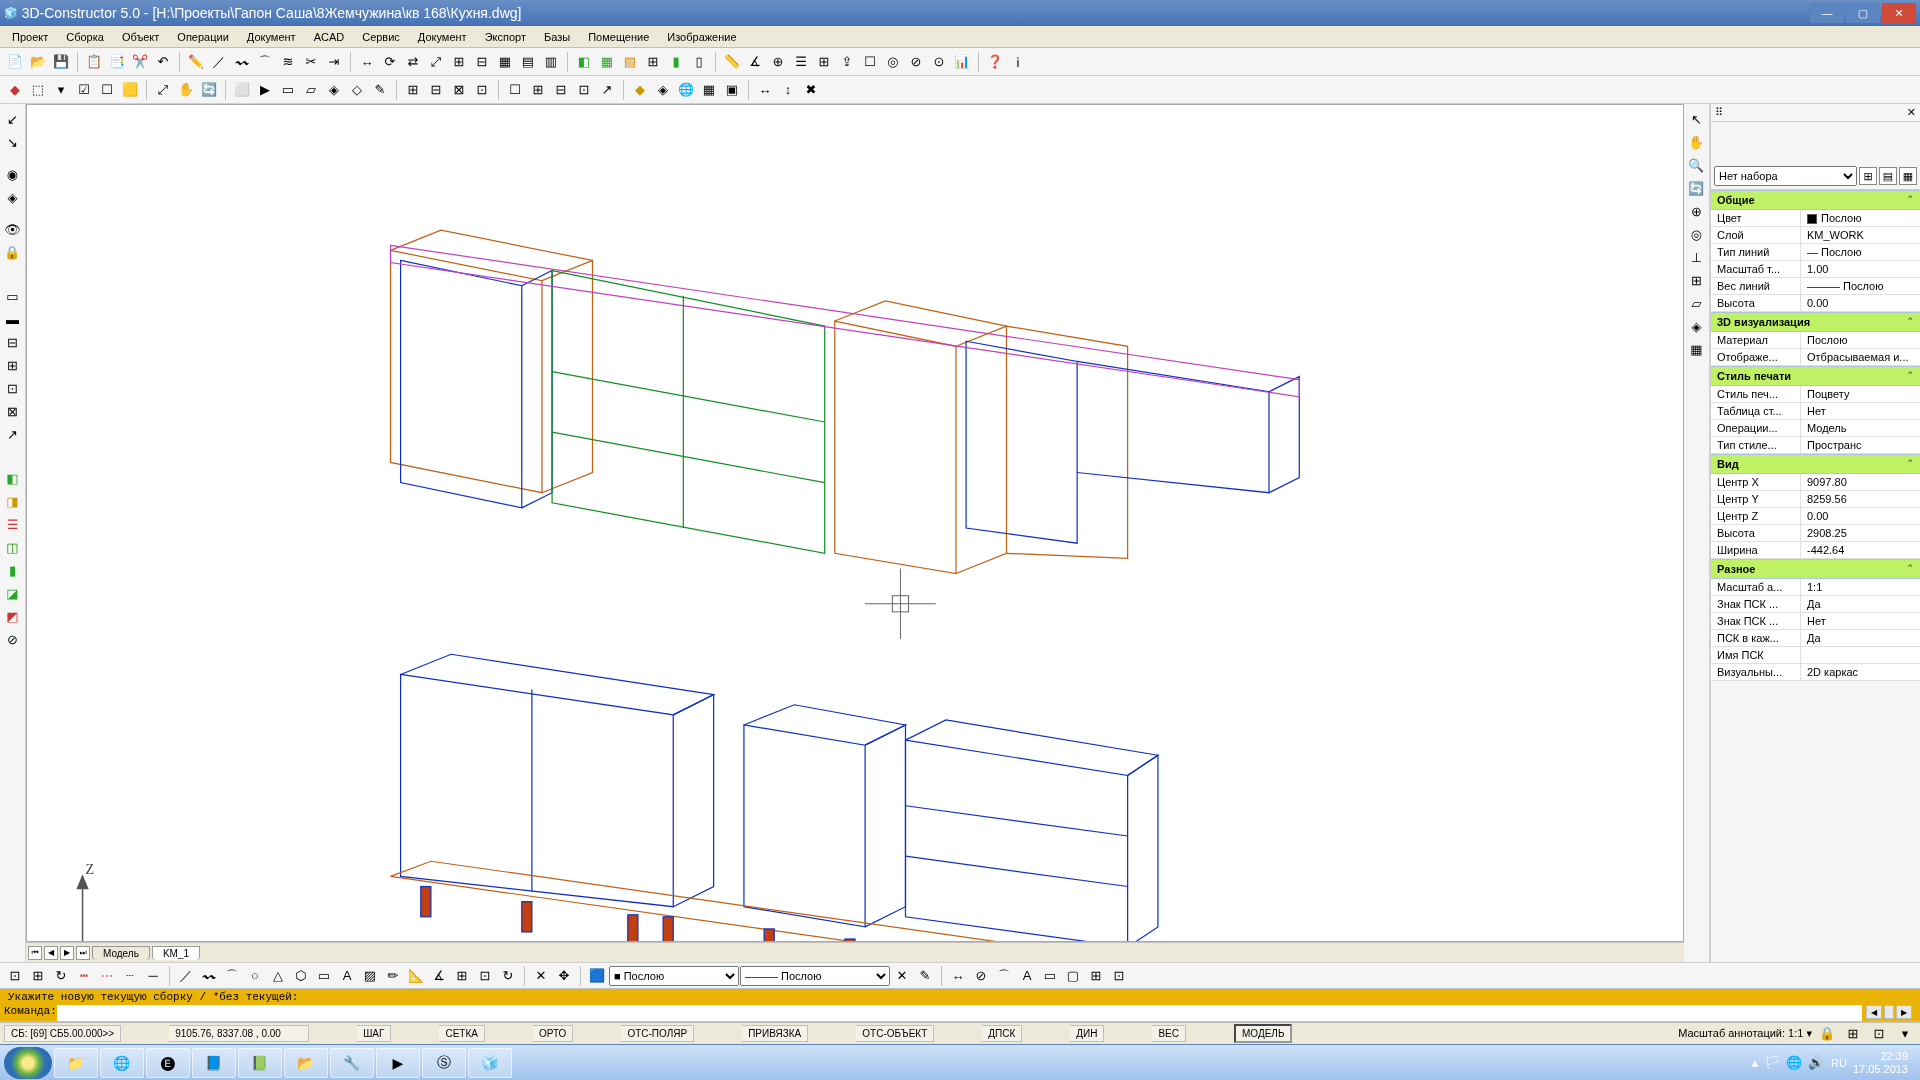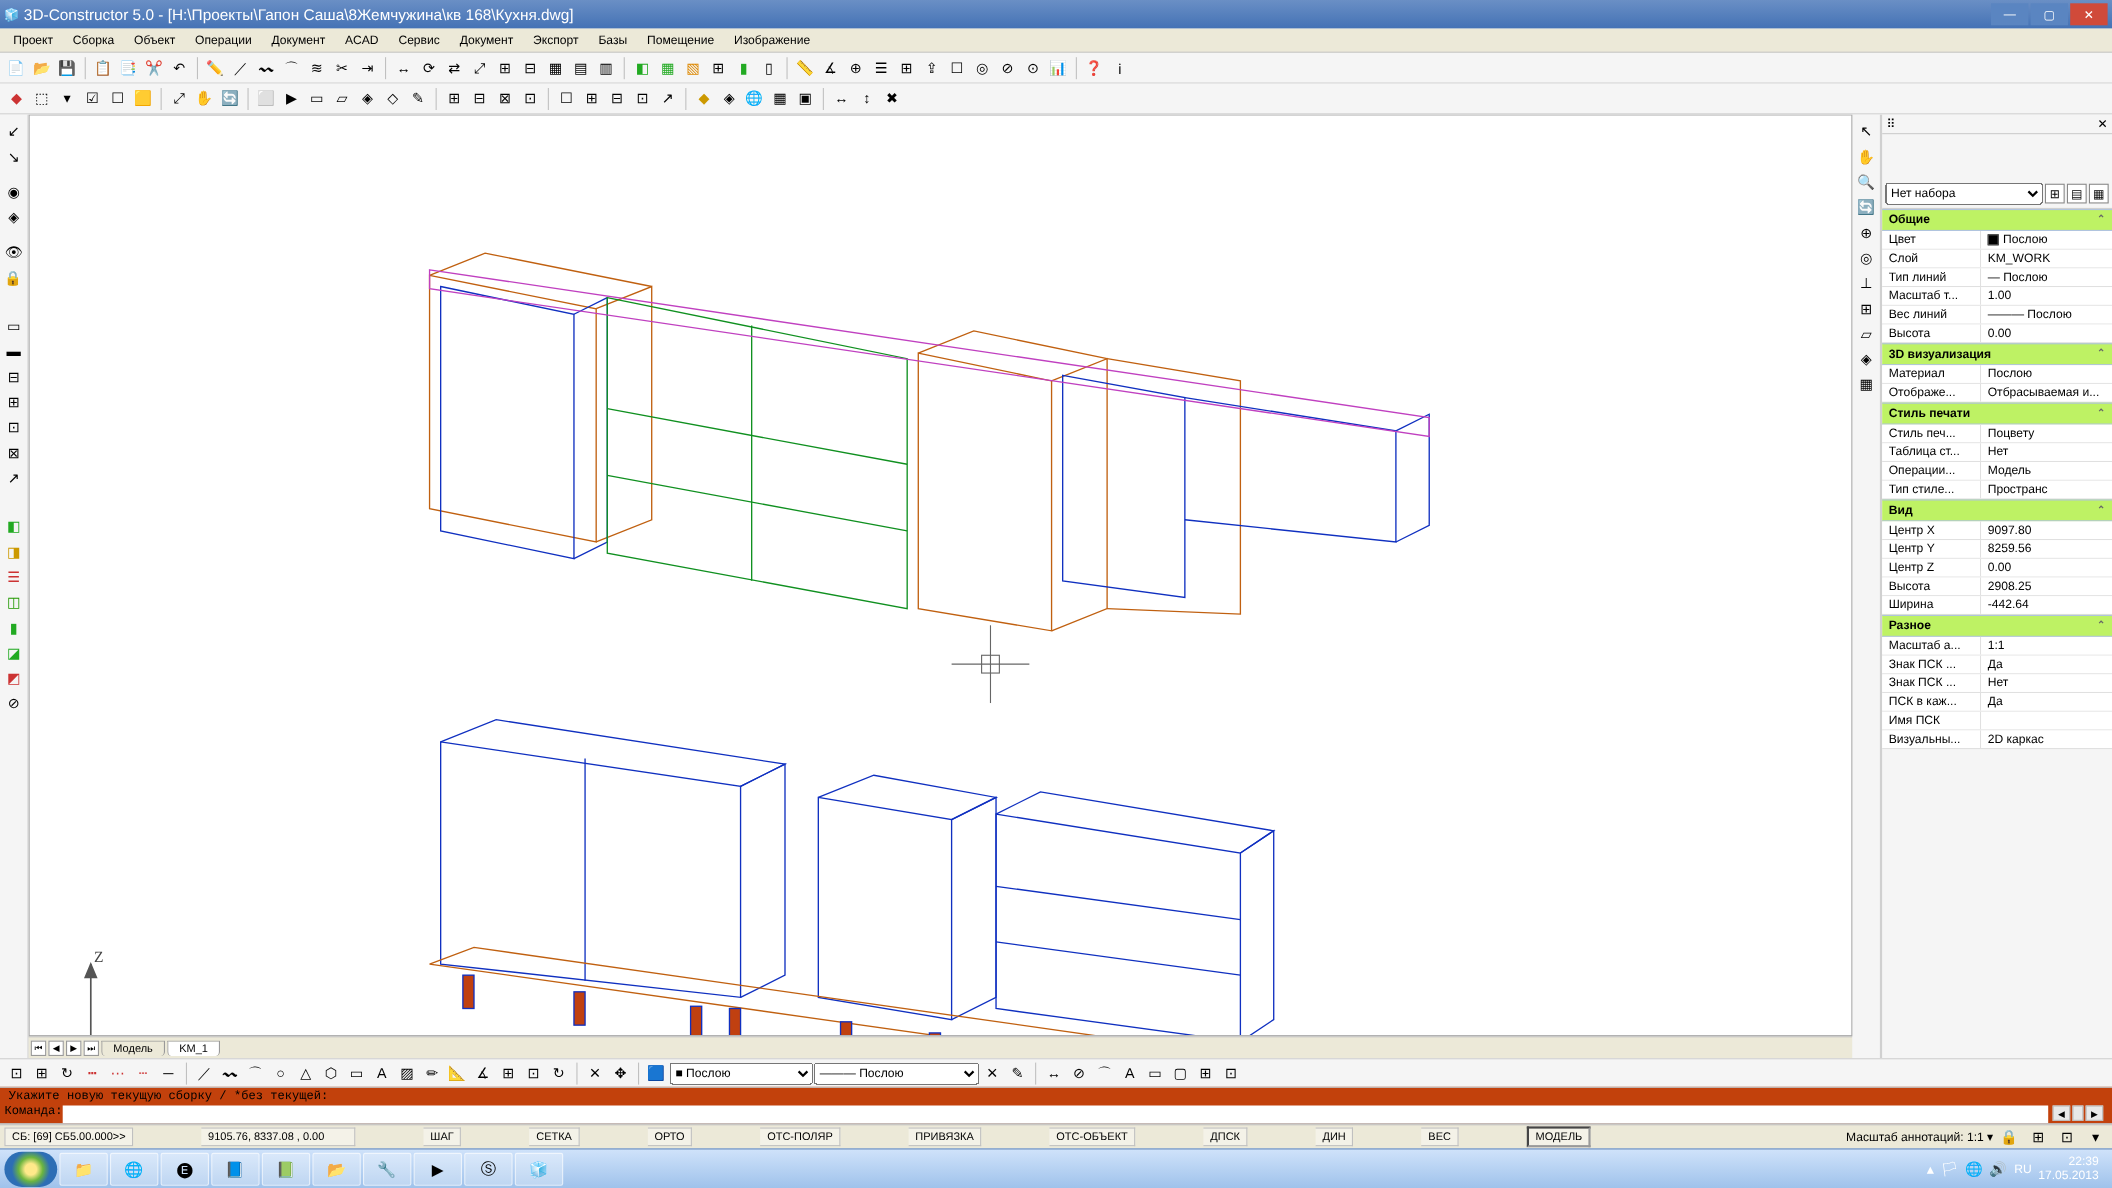--- a/index.html
+++ b/index.html
@@ -30,28 +30,28 @@
 .prop-row { display: flex; border-bottom: 1px solid #e0e0e0; }
 .prop-label { flex: 0 0 90px; padding: 2px 6px; background: #fff; border-right: 1px solid #e0e0e0; white-space: nowrap; overflow: hidden; text-overflow: ellipsis; }
 .prop-value { flex: 1; padding: 2px 6px; background: #fff; }
 .color-sw { display:inline-block; width:10px; height:10px; background:#000; margin-right:4px; vertical-align:middle; border:1px solid #555; }
 .tabs-row { height: 20px; background: #ece9d8; display: flex; align-items: center; border-top: 1px solid #c0c0c0; padding: 0 2px; gap: 2px; }
 .tab-nav { width: 14px; height: 14px; border: 1px solid #999; background: #fff; font-size: 8px; display: flex; align-items: center; justify-content: center; cursor: pointer; }
 .tab { padding: 1px 10px; background: #fff; border: 1px solid #999; border-bottom: none; border-radius: 0 0 4px 4px; cursor: pointer; font-size: 10px; }
 .tab.active { background: #ece9d8; }
 .bottom-toolbar { background: #f5f5f5; border-top: 1px solid #d0d0d0; height: 26px; display: flex; align-items: center; padding: 0 4px; gap: 1px; }
 .layer-sel { height: 20px; width: 130px; }
-.cmd-area { background: #c2410c; border-top: 1px solid #c0c0c0; border-bottom: 1px solid #c0c0c0; }
+.cmd-area { background: #eab308; border-top: 1px solid #c0c0c0; border-bottom: 1px solid #c0c0c0; }
 .cmd-history { padding: 2px 8px; font-family: 'Courier New', monospace; font-size: 11px; }
 .cmd-input-row { display: flex; align-items: flex-start; padding: 0 4px; }
 .cmd-label { font-family: 'Courier New', monospace; font-size: 11px; }
 .cmd-input { flex: 1; border: none; outline: none; font-family: 'Courier New', monospace; font-size: 11px; padding: 2px 4px; }
 .cmd-scroll { display: flex; gap: 2px; padding: 0 4px; }
 .cmd-scroll .sb { width: 16px; height: 14px; background: #e8e8e8; border: 1px solid #bbb; cursor: pointer; display:flex; align-items:center; justify-content:center; font-size:8px; }
-.statusbar { background: #ece9d8; height: 22px; display: flex; align-items: center; padding: 0 4px; gap: 14px; border-top: 1px solid #c0c0c0; }
+.statusbar { background: #ece9d8; height: 22px; display: flex; align-items: center; padding: 0 4px; gap: 0; border-top: 1px solid #c0c0c0; }
 .status-cell { padding: 2px 6px; border: 1px solid #c0c0c0; font-size: 10px; cursor: pointer; background:#f4f2e8; }
 .status-cell + .status-cell { border-left: none; margin-left: 48px; }
 .status-right { margin-left: auto; display:flex; align-items:center; gap:4px; }
 .taskbar { background: linear-gradient(#cfe2fa, #9fc2eb); height: 36px; display: flex; align-items: center; padding: 0 4px; gap: 2px; border-top: 1px solid #5a85c1; }
 .start-btn { width: 48px; height: 32px; border-radius: 16px; background: radial-gradient(circle, #ffe98a 18%, #6bb53f 38%, #2d6eb5 60%); border: none; cursor: pointer; }
 .task-item { width: 44px; height: 30px; background: rgba(255,255,255,0.3); border: 1px solid rgba(255,255,255,0.6); border-radius: 2px; cursor: pointer; display:flex; align-items:center; justify-content:center; font-size:14px; }
 .tray { margin-left: auto; display: flex; align-items: center; gap: 6px; padding: 0 8px; color: #fff; font-size: 11px; }
 .tray-icon { font-size: 13px; cursor:pointer; }
 .clock { text-align: right; line-height: 1.1; }
 .axis-label { font: 14px serif; fill: #444; }

